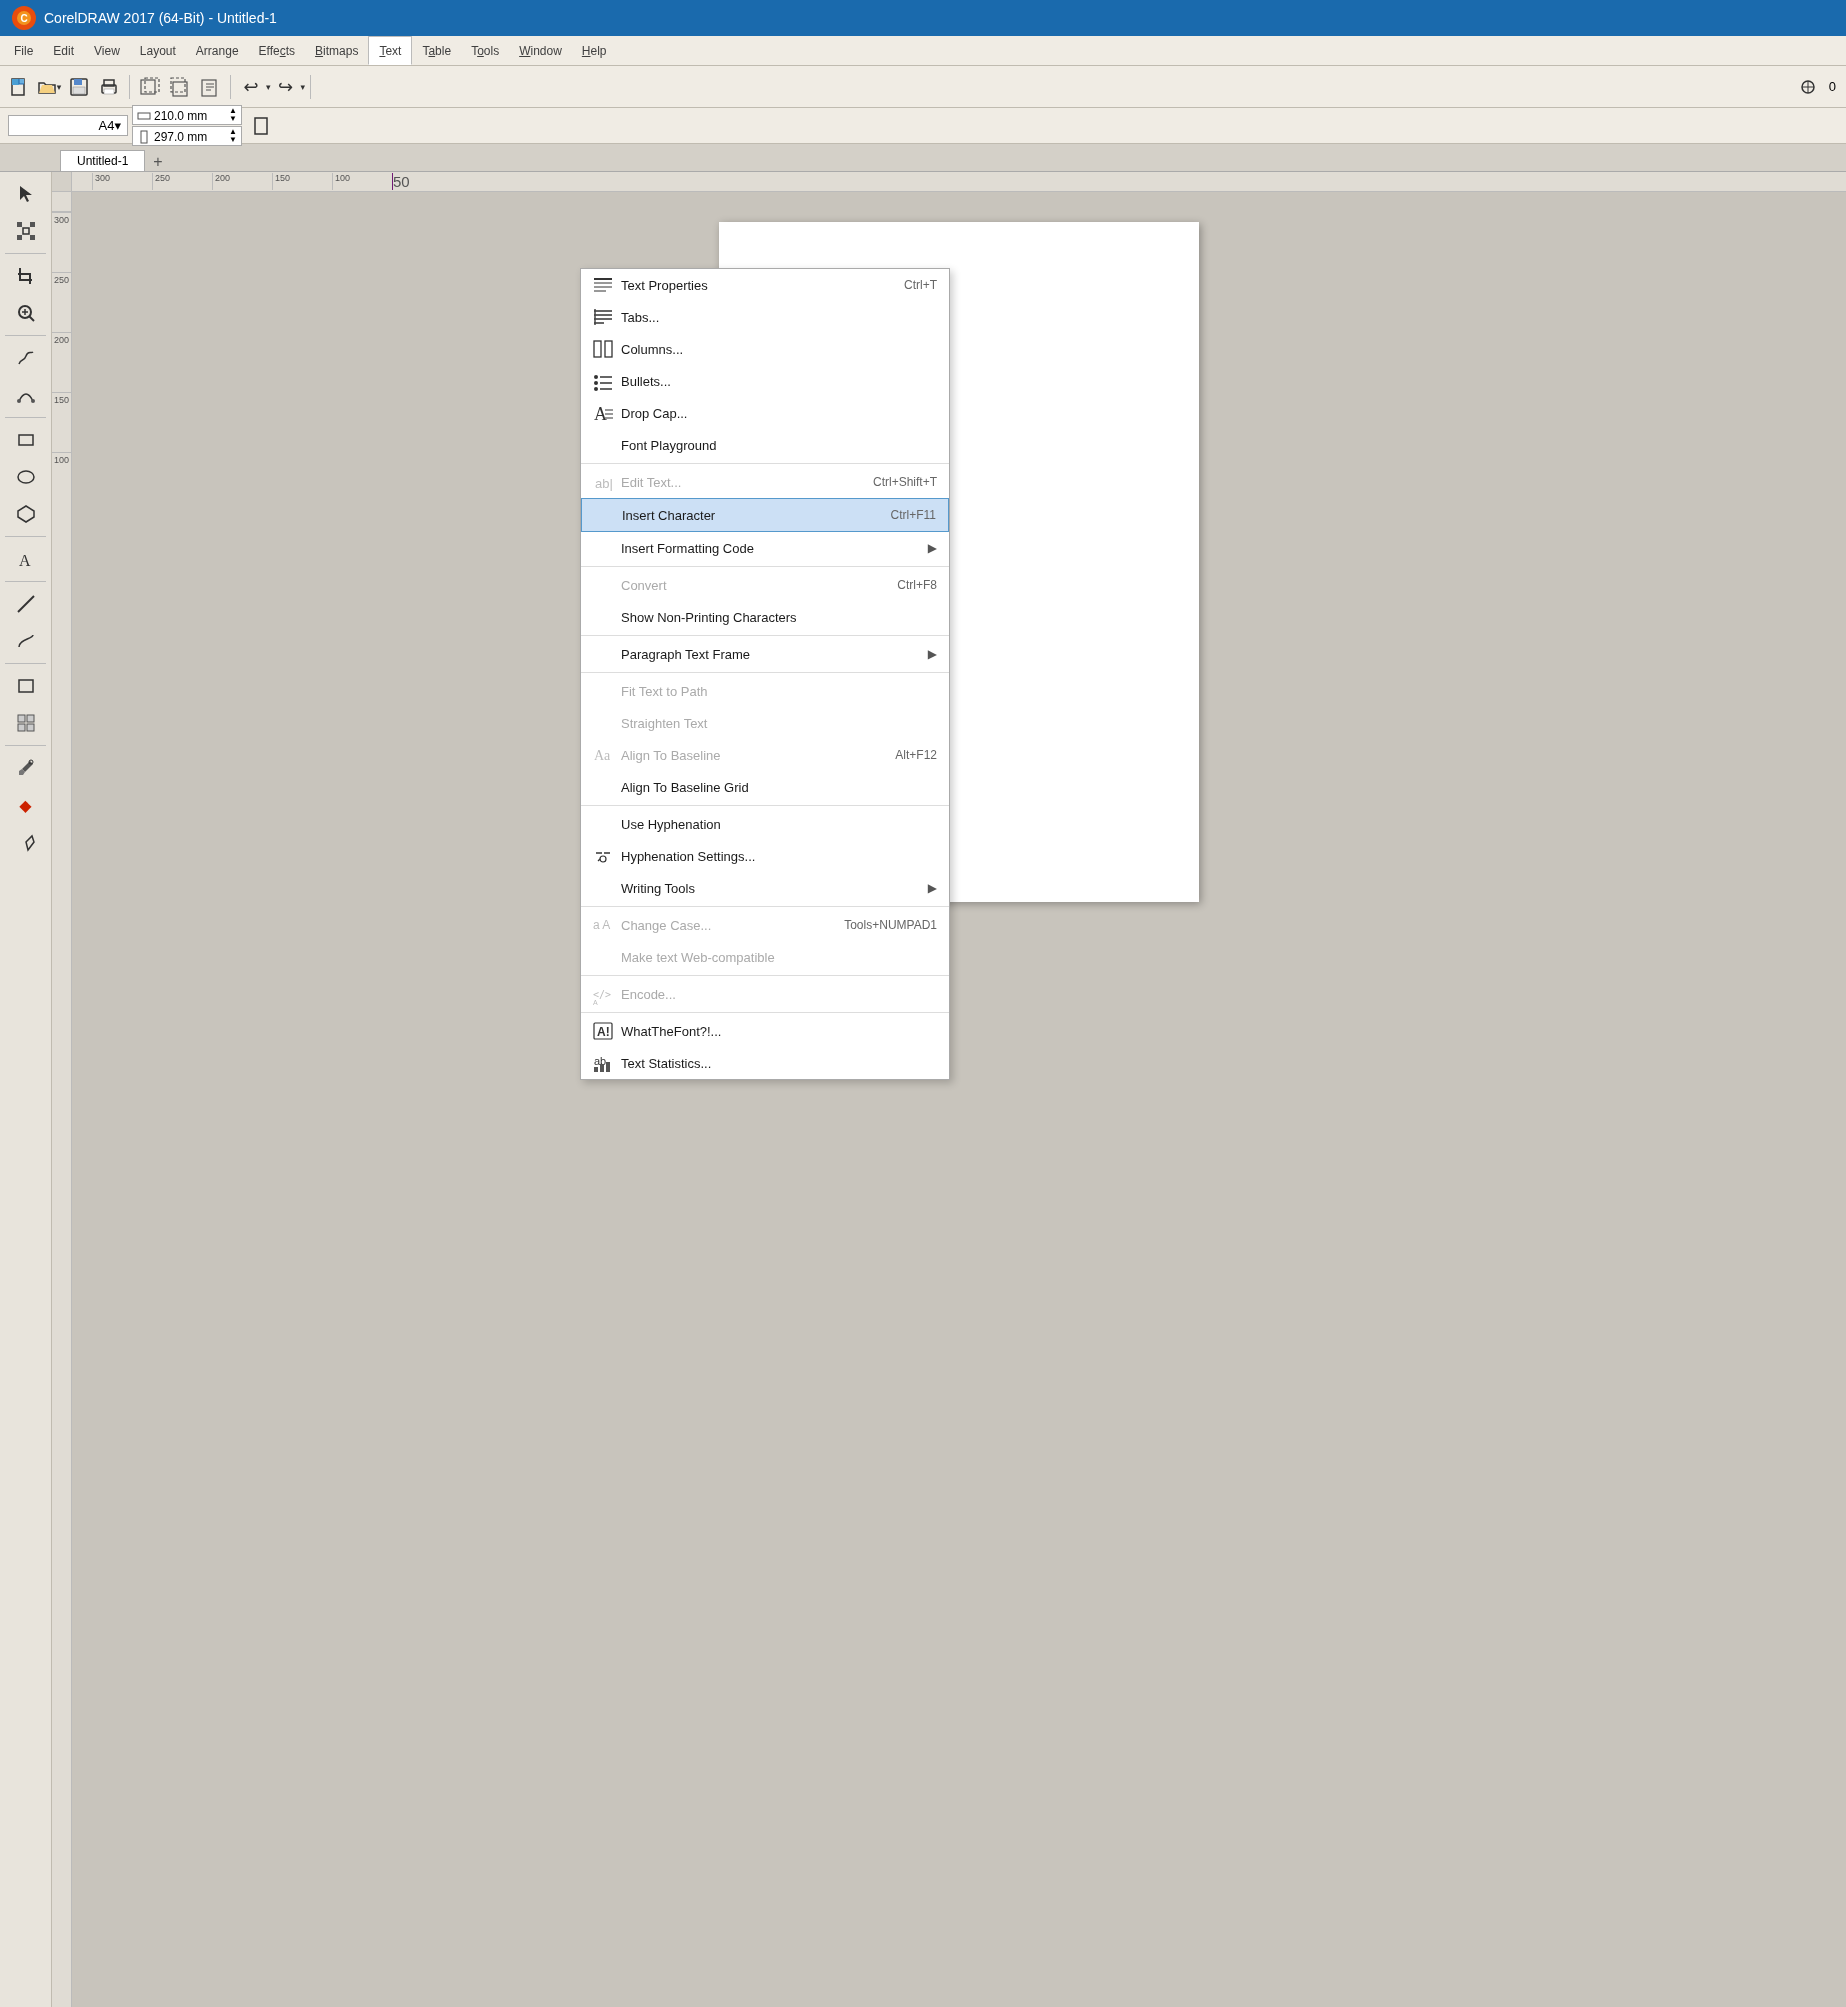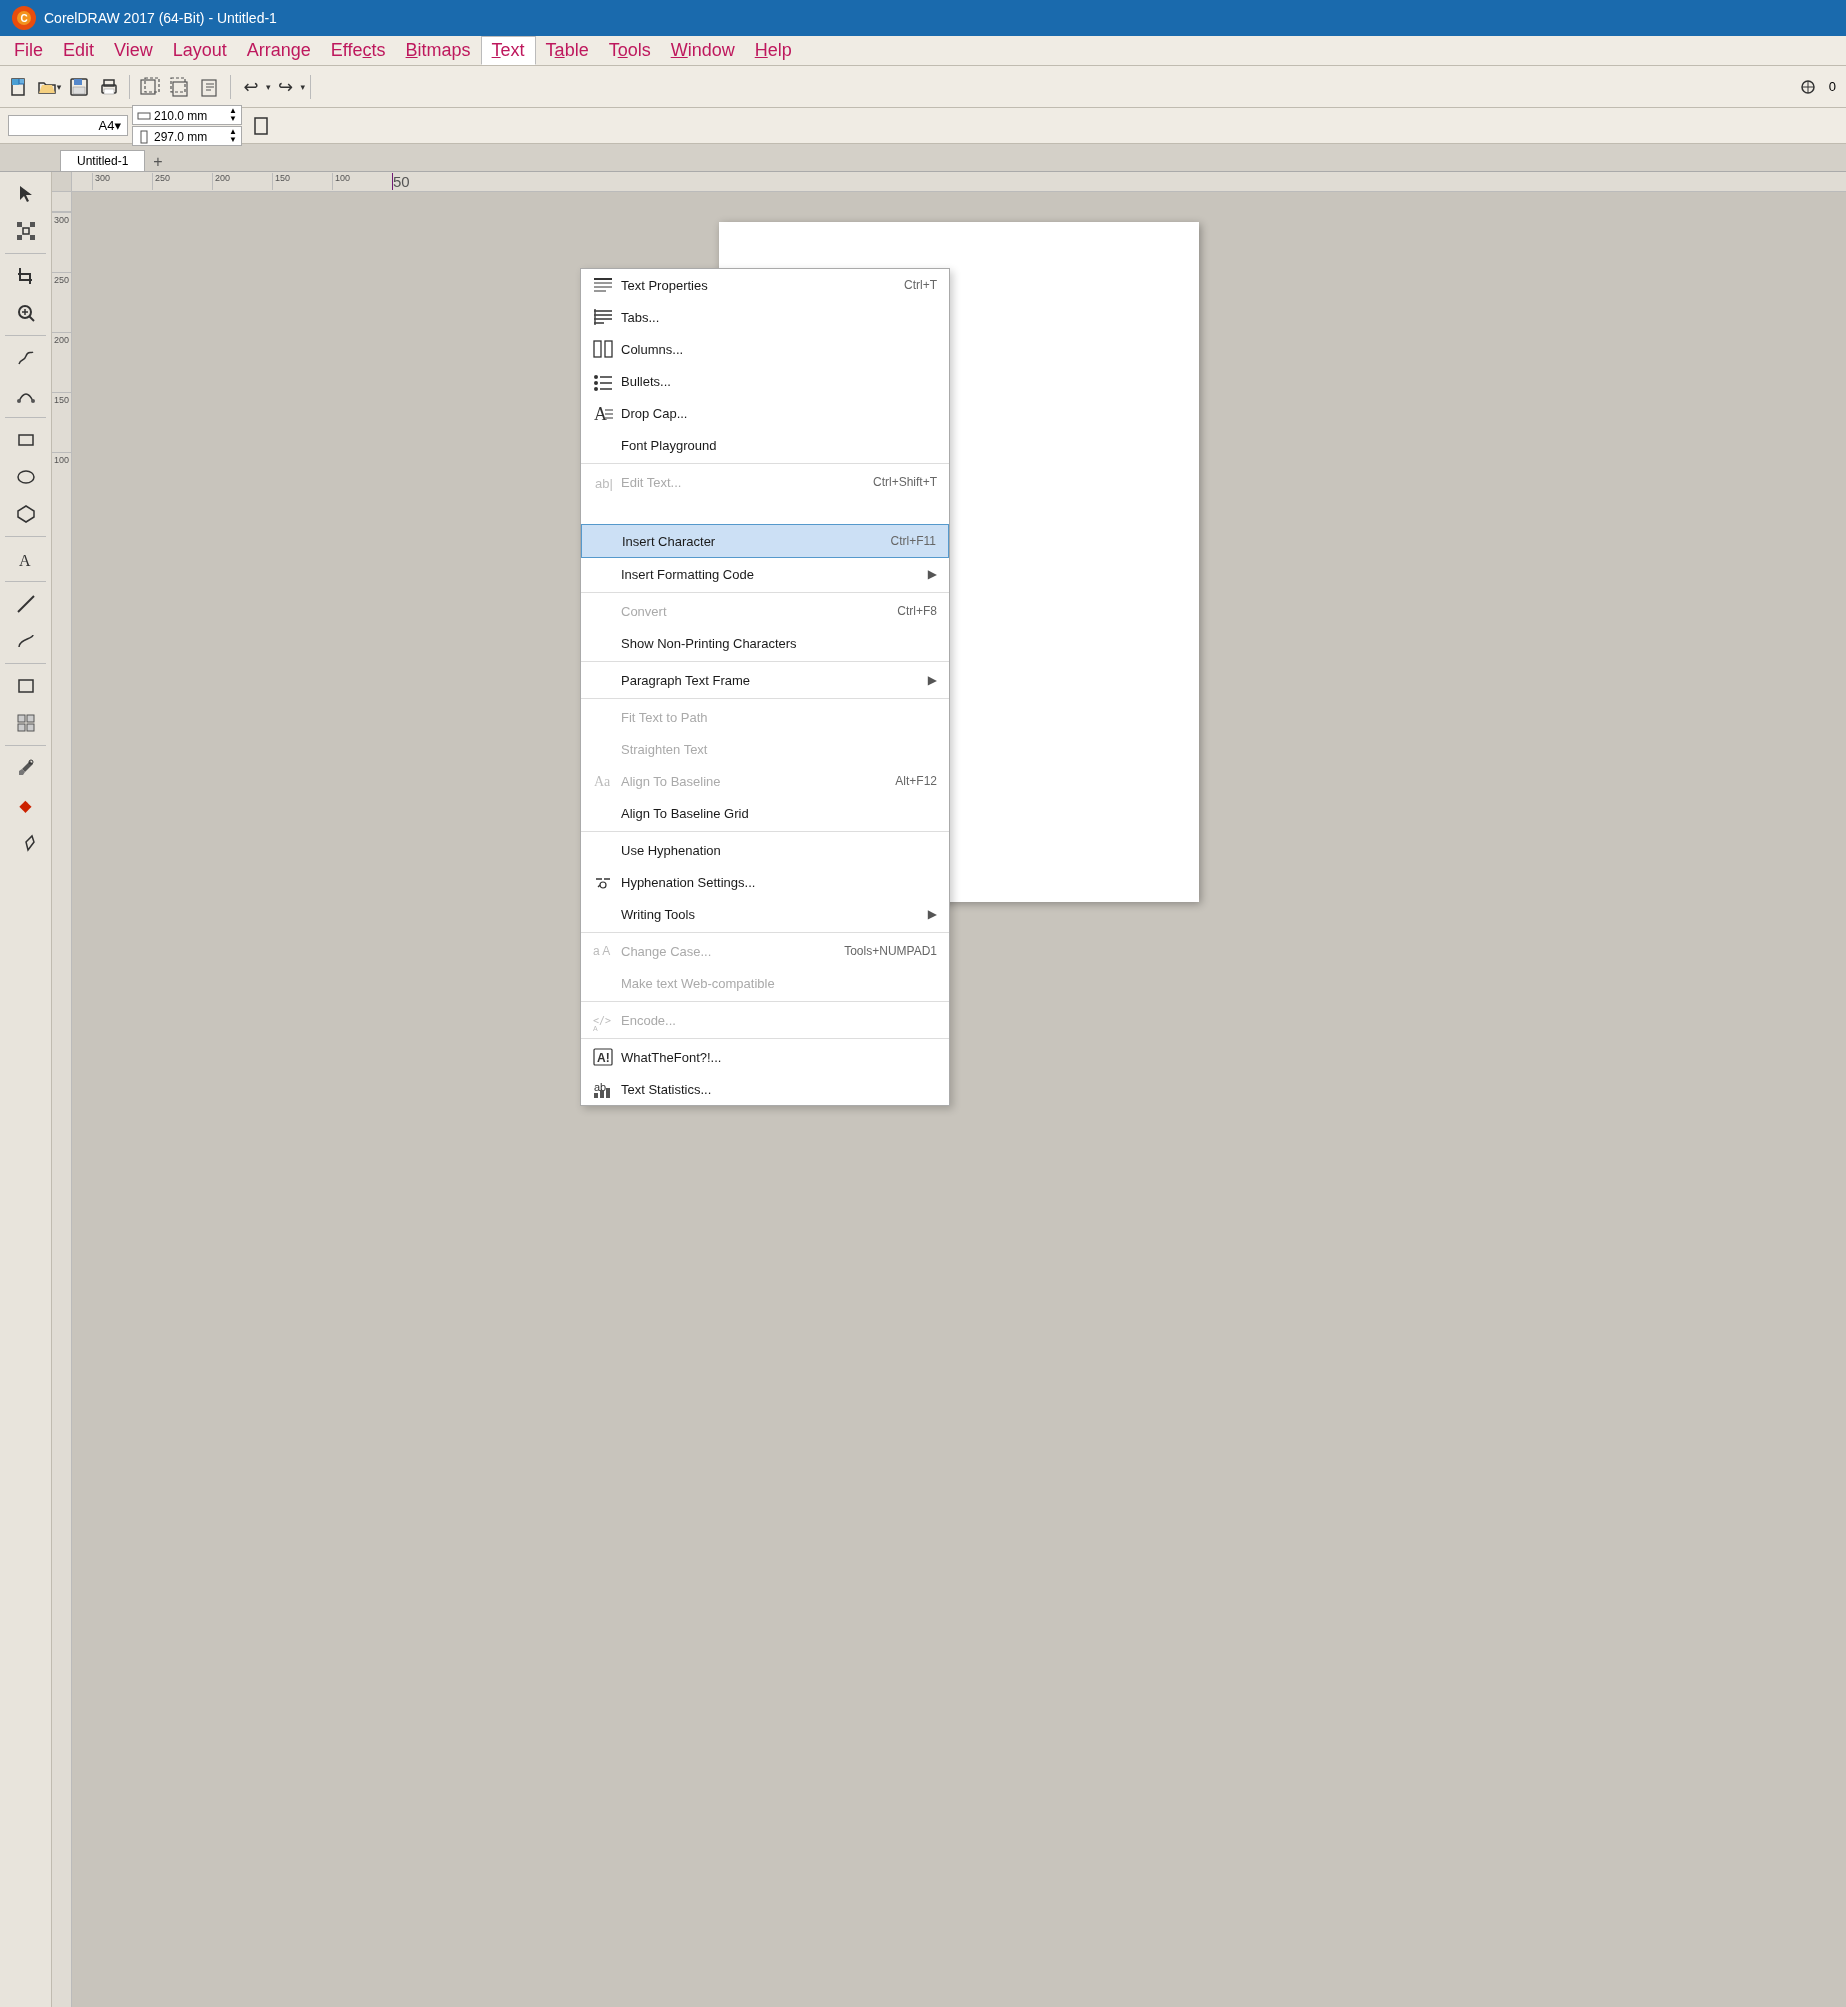--- a/index.html
+++ b/index.html
@@ -31,22 +31,22 @@
       background: #f0ece4;
       height: 30px;
       display: flex;
       align-items: center;
       border-bottom: 1px solid #c0bbb0;
       padding: 0 4px;
     }
     .menu-item {
       padding: 4px 10px;
       cursor: pointer;
-      font-size: 18px;
-      color: #be185d;
+      font-size: 12px;
+      color: #404040;
       position: relative;
       height: 100%;
       display: flex;
       align-items: center;
     }
     .menu-item.active {
       background: white;
       border: 1px solid #bbb;
       border-bottom: 1px solid white;
       z-index: 100;
@@ -210,21 +210,21 @@
     .dropdown-item {
       display: flex;
       align-items: center;
       padding: 6px 12px 6px 8px;
       cursor: pointer;
       font-size: 13px;
       color: #1a1a1a;
       min-height: 28px;
       position: relative;
     }
-    .dropdown-item.highlighted { background: #cce0f5; border: 1px solid #5599cc; margin-top: 26px; }
+    .dropdown-item.highlighted { background: #cce0f5; border: 1px solid #5599cc; }
     .dropdown-item.disabled { color: #aaa; cursor: default; }
     .dropdown-separator { height: 1px; background: #ddd; margin: 2px 0; }
     .dropdown-icon {
       width: 28px; height: 20px;
       display: flex; align-items: center; justify-content: center;
       margin-right: 4px;
       flex-shrink: 0;
     }
     .dropdown-label { flex: 1; }
     .dropdown-shortcut { color: #666; font-size: 12px; margin-left: 8px; }

